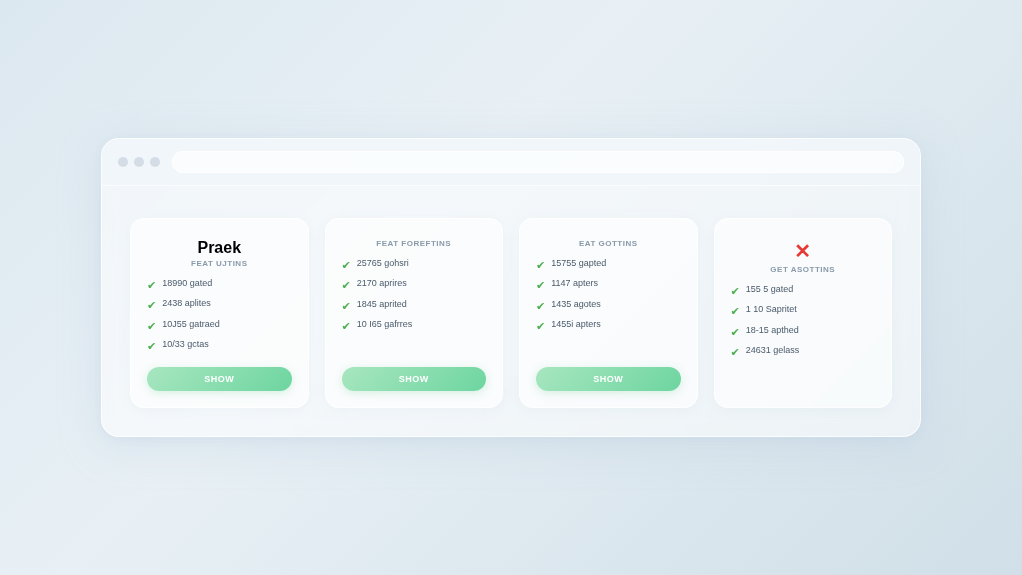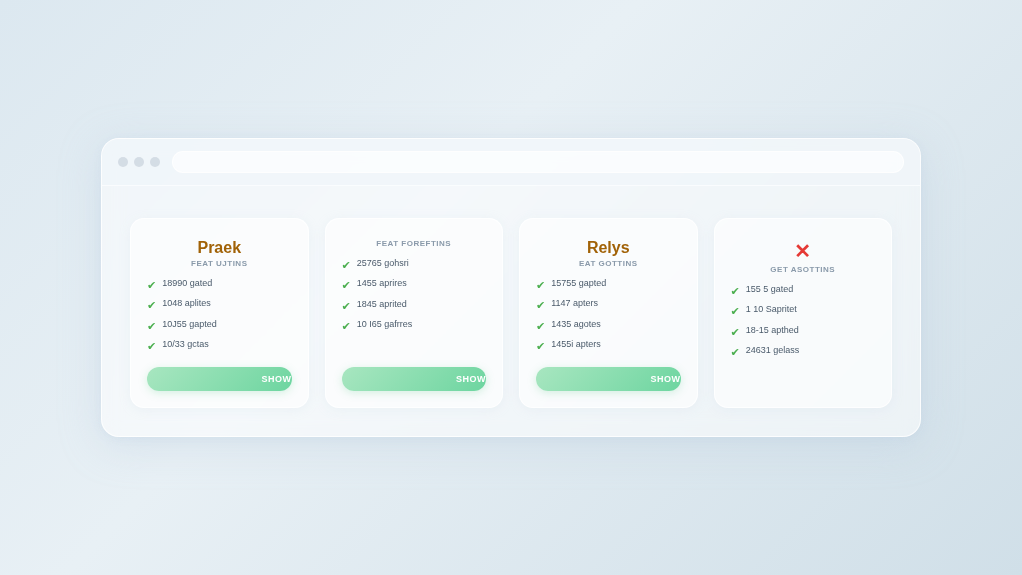--- a/index.html
+++ b/index.html
@@ -75,21 +75,21 @@
       gap: 10px;
     }
 
     .plan-header {
       text-align: center;
     }
 
     .plan-name {
       font-size: 16px;
       font-weight: 700;
-      color: #a16207;
+      color: #000000;
       margin-bottom: 2px;
     }
 
     .plan-subtitle {
       font-size: 8px;
       font-weight: 600;
       color: #8a9aaa;
       letter-spacing: 0.5px;
       text-transform: uppercase;
     }
@@ -129,21 +129,21 @@
       display: block;
       width: 100%;
       padding: 7px 0;
       background: linear-gradient(135deg, #a8e6c0, #6dd5a0);
       border: none;
       border-radius: 20px;
       color: #fff;
       font-size: 9px;
       font-weight: 600;
       letter-spacing: 0.5px;
-      text-align: right;
+      text-align: center;
       cursor: pointer;
       margin-top: 4px;
       box-shadow: 0 2px 8px rgba(100,200,140,0.25);
     }
   </style>
 </head>
 <body>
 
 <div class="browser-window">
   <div class="browser-chrome">
@@ -163,62 +163,61 @@
           <div class="plan-name">Praek</div>
           <div class="plan-subtitle">FEAT UJTINS</div>
         </div>
         <ul class="feature-list">
           <li class="feature-item">
             <span class="check-icon">✔</span>
             <span>18990 gated</span>
           </li>
           <li class="feature-item">
             <span class="check-icon">✔</span>
-            <span>1048 aplites</span>
-          </li>
-          <li class="feature-item">
-            <span class="check-icon">✔</span>
-            <span>10J55 gapted</span>
+            <span>2438 aplites</span>
+          </li>
+          <li class="feature-item">
+            <span class="check-icon">✔</span>
+            <span>10J55 gatraed</span>
           </li>
           <li class="feature-item">
             <span class="check-icon">✔</span>
             <span>10/33 gctas</span>
           </li>
         </ul>
         <button class="show-btn">SHOW</button>
       </div>
 
       <div class="plan-card">
         <div class="plan-header">
           <div class="plan-subtitle">FEAT FOREFTINS</div>
         </div>
         <ul class="feature-list">
           <li class="feature-item">
             <span class="check-icon">✔</span>
             <span>25765 gohsri</span>
           </li>
           <li class="feature-item">
             <span class="check-icon">✔</span>
-            <span>1455 aprires</span>
+            <span>2170 aprires</span>
           </li>
           <li class="feature-item">
             <span class="check-icon">✔</span>
             <span>1845 aprited</span>
           </li>
           <li class="feature-item">
             <span class="check-icon">✔</span>
             <span>10 I65 gafrres</span>
           </li>
         </ul>
         <button class="show-btn">SHOW</button>
       </div>
 
       <div class="plan-card">
         <div class="plan-header">
-          <div class="plan-name">Relys</div>
           <div class="plan-subtitle">EAT GOTTINS</div>
         </div>
         <ul class="feature-list">
           <li class="feature-item">
             <span class="check-icon">✔</span>
             <span>15755 gapted</span>
           </li>
           <li class="feature-item">
             <span class="check-icon">✔</span>
             <span>1147 apters</span>

